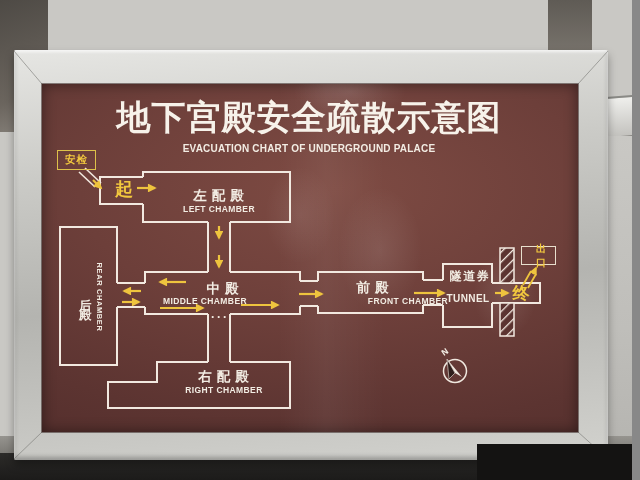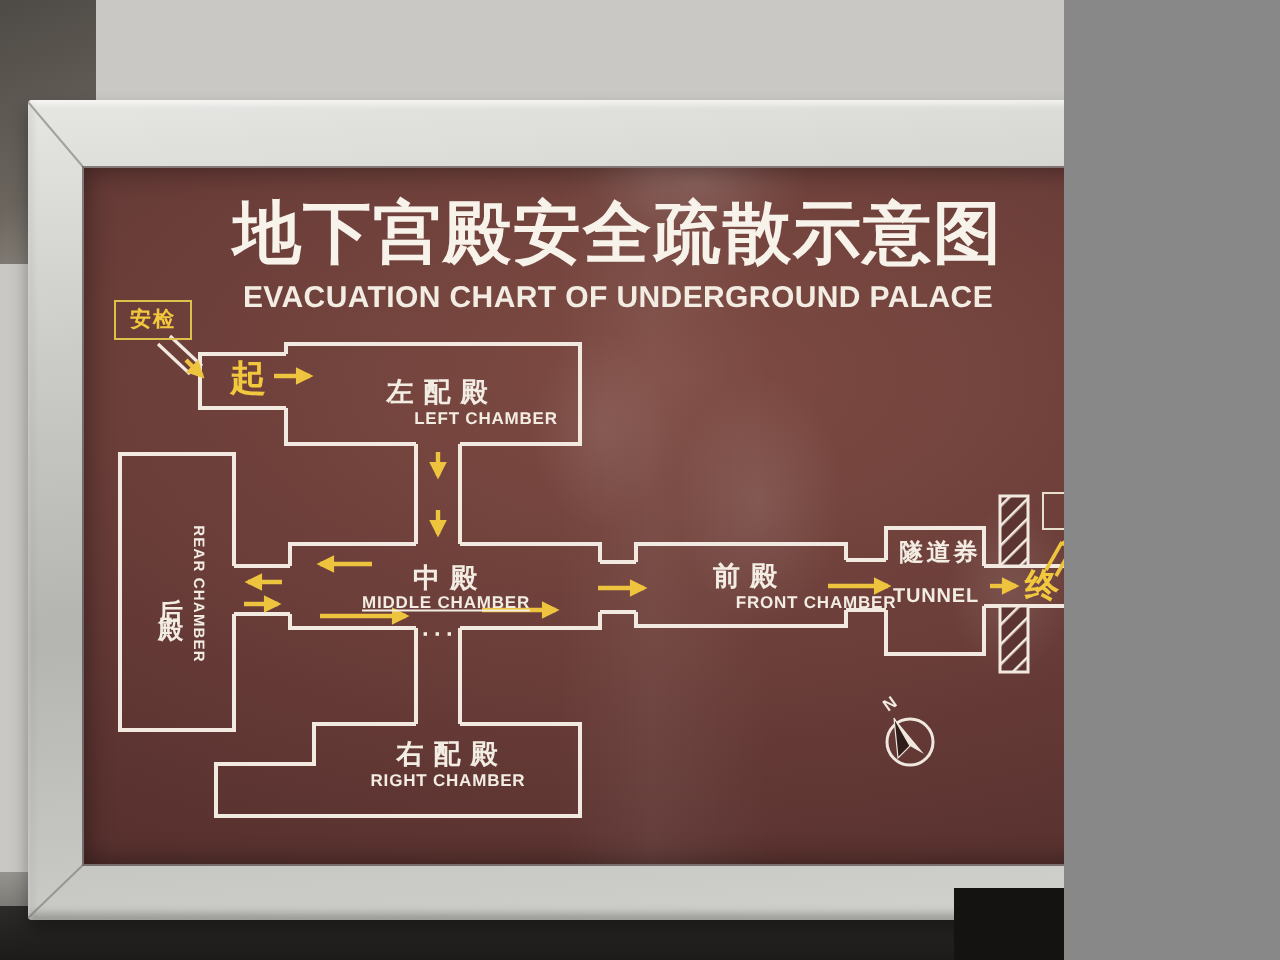--- a/index.html
+++ b/index.html
@@ -1,17 +1,17 @@
 <!DOCTYPE html>
 <html><head>
 <meta charset="utf-8">
 <style>
   html,body{margin:0;padding:0;background:#888;}
   #photo{
-    position:relative;width:532px;height:480px;overflow:hidden;
+    position:relative;width:632px;height:480px;overflow:hidden;
     background:#c9c8c4;
     font-family:"Liberation Sans", sans-serif;
   }
   .abs{position:absolute;}
   
   .corner-dark{left:0;top:0;width:48px;height:132px;
     background:linear-gradient(160deg,#4e4a45,#6b655e 70%,#8a857e);}
   .wall-band-dark{left:548px;top:0;width:44px;height:58px;
     background:linear-gradient(#5f5b55,#7a756e);}
   .rail-right{left:597px;top:96px;width:46px;height:38px;
@@ -47,21 +47,21 @@
       radial-gradient(50px 70px at 258px 131px, rgba(255,255,255,.08), transparent 70%),
       radial-gradient(45px 60px at 463px 211px, rgba(255,255,255,.10), transparent 70%),
       radial-gradient(80px 36px at 308px 8px, rgba(255,255,255,.12), transparent 70%),
       linear-gradient(90deg, transparent 44%, rgba(255,255,255,.05) 53%, transparent 64%);}
   .plan{left:0;top:0;width:640px;height:480px;pointer-events:none;}
   
   .lbl{position:absolute;transform:translate(-50%,-50%);color:#f2ece3;
     font-weight:bold;white-space:nowrap;text-align:center;line-height:1;}
   .yellow{color:#f2c83e;}
   .title{left:309px;top:117px;font-size:34px;letter-spacing:1px;color:#f7f2ea;}
-  .subtitle{left:309px;top:149px;font-size:15px;letter-spacing:.2px;}
+  .subtitle{left:309px;top:149px;font-size:10px;letter-spacing:.2px;}
   .zh{font-size:13.5px;letter-spacing:5px;}
   .en{font-size:8.5px;letter-spacing:.4px;}
   .vert{writing-mode:vertical-rl;}
   .upright{text-orientation:upright;}
   .tag{position:absolute;display:flex;align-items:center;justify-content:center;}
   .sec-box{left:57px;top:150px;width:37px;height:18px;border:1.5px solid #ddc14a;}
   .exit-box{left:521px;top:246px;width:33px;height:17px;border:1.5px solid #e8dfcd;}
   .tag span{font-size:10.5px;font-weight:bold;letter-spacing:1px;}
 </style>
 </head>
@@ -156,27 +156,27 @@
       <polygon points="447,359 455,373 449,379" fill="#2e1d1a" stroke="#f0e8df" stroke-width="0.6"></polygon>
     </g>
   </svg>
 
   <div class="tag sec-box">
     <span class="yellow">安检</span>
   </div>
   <div class="lbl yellow" style="left:124px;top:189px;font-size:18px;">起</div>
 
   <div class="lbl zh" style="left:221px;top:196px;">左配殿</div>
-  <div class="lbl en" style="left:219px;top:209px;margin-left:24px;">LEFT CHAMBER</div>
+  <div class="lbl en" style="left:219px;top:209px;">LEFT CHAMBER</div>
 
   <div class="lbl vert upright" style="left:85px;top:298px;font-size:12.5px;letter-spacing:9px;">后殿</div>
   <div class="lbl vert" style="left:99px;top:297px;font-size:7.5px;letter-spacing:.6px;">REAR CHAMBER</div>
 
   <div class="lbl zh" style="left:225px;top:289px;">中殿</div>
-  <div class="lbl en" style="left:223px;top:301px;text-decoration:underline;">MIDDLE CHAMBER</div>
+  <div class="lbl en" style="left:205px;top:301px;">MIDDLE CHAMBER</div>
   <div class="lbl" style="left:220px;top:317px;font-size:12px;letter-spacing:2px;">···</div>
 
   <div class="lbl zh" style="left:375px;top:288px;">前殿</div>
   <div class="lbl en" style="left:376px;top:301px;margin-left:32px;">FRONT CHAMBER</div>
 
   <div class="lbl" style="left:470px;top:276px;font-size:12px;letter-spacing:1.5px;">隧道券</div>
   <div class="lbl en" style="left:468px;top:299px;font-size:10px;">TUNNEL</div>
 
   <div class="lbl yellow" style="left:521px;top:293px;font-size:17px;">终</div>
   <div class="tag exit-box">

